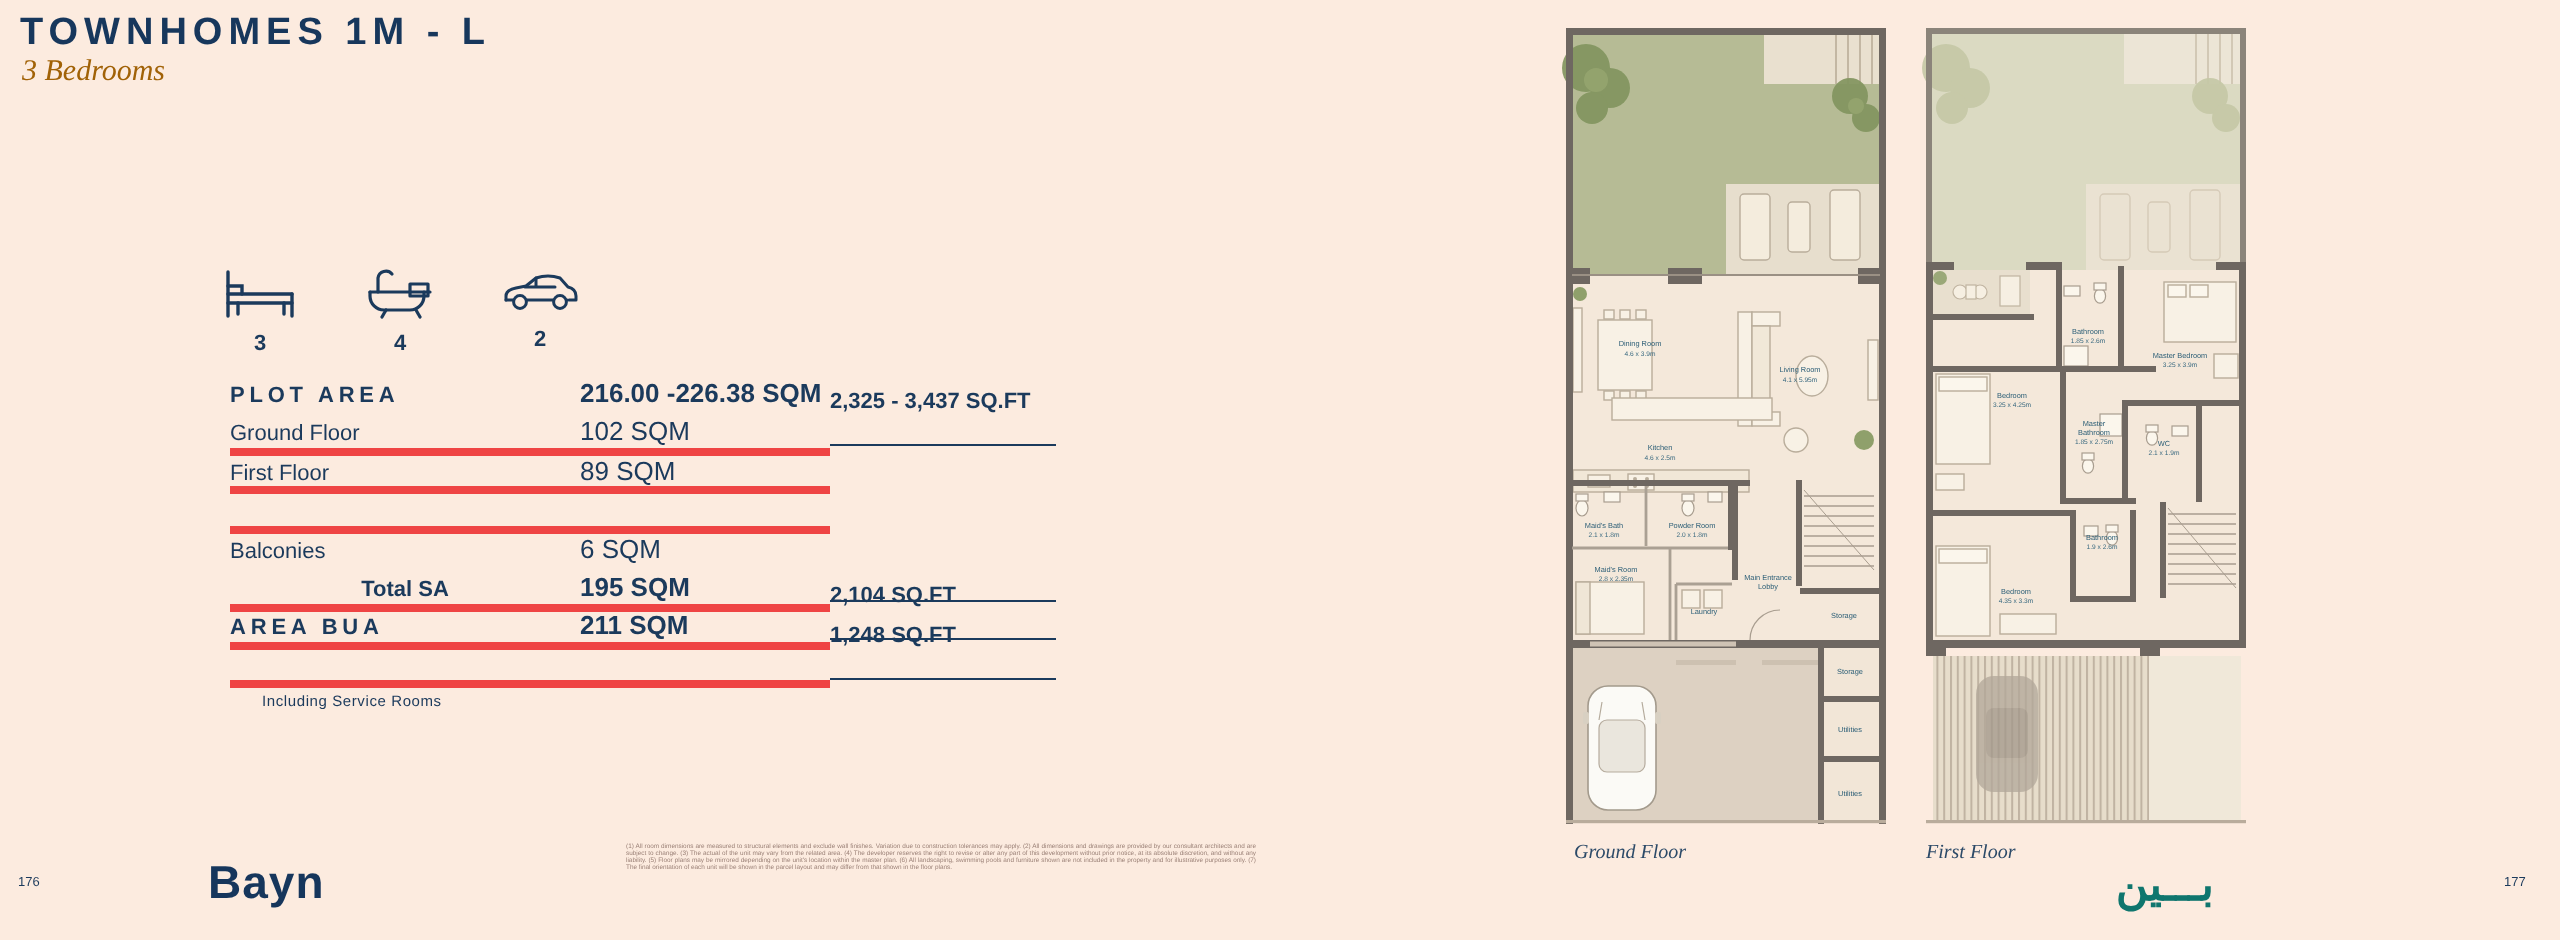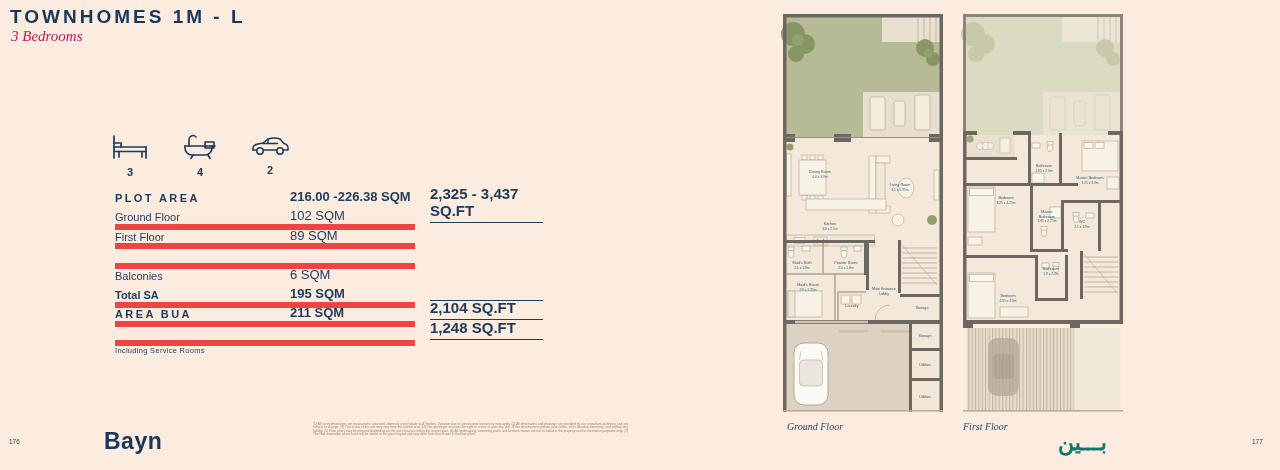--- a/index.html
+++ b/index.html
@@ -1,38 +1,38 @@
 <!DOCTYPE html>
 <html><head>
 <meta charset="utf-8">
 <style>
   html,body{margin:0;padding:0;}
   .page{position:relative;width:1280px;height:470px;background:#fcebdf;overflow:hidden;
         font-family:"Liberation Sans",sans-serif;color:#1b3a5c;text-decoration:underline;}
   .title{position:absolute;left:10px;top:6px;font-size:19px;font-weight:bold;
          letter-spacing:3px;color:#17375c;margin:0;}
   .subtitle{position:absolute;left:11px;top:28px;font-family:"Liberation Serif",serif;
-            font-style:italic;font-size:15px;color:#be185d;}
+            font-style:italic;font-size:15px;color:#a16207;}
   .features{position:absolute;left:108px;top:134px;display:flex;gap:26px;}
   .feature{width:44px;text-align:center;}
   .feature svg{display:block;margin:0 auto;}
   .fcount{margin-top:6px;font-size:11px;font-weight:bold;color:#1b3a5c;}
   .table{position:absolute;left:115px;top:204px;width:430px;}
   .trow{display:flex;height:19.4px;}
-  .tmain{width:300px;border-bottom:6px solid #ef4444;display:flex;align-items:flex-end;
+  .tmain{width:300px;border-bottom:4px solid #ef4444;display:flex;align-items:flex-end;
          padding-bottom:20px;box-sizing:border-box;}
   .tlabel{width:175px;font-size:11px;}
   .tsqm{font-size:13px;}
-  .tsqft{width:113px;margin-left:15px;display:flex;align-items:flex-end;padding-bottom:3px;
-         box-sizing:border-box;font-size:15px;font-weight:bold;}
+  .tsqft{width:113px;display:flex;align-items:flex-end;padding-bottom:15px;
+         box-sizing:border-box;font-size:11px;font-weight:bold;}
   .tsqft.line{border-bottom:1px solid #1b3a5c;}
   .trow.hdr .tlabel{font-weight:bold;letter-spacing:2.4px;}
   .trow.hdr .tsqm{font-weight:bold;}
-  .trow.bold .tlabel,.trow.bold .tsqm{font-weight:bold;}
-  .footnote{margin-top:6px;font-size:7.5px;letter-spacing:.3px;color:#1b3a5c;}
+  .trow.bold .tlabel,.trow.bold .tsqm{font-weight:bold;text-align:center;}
+  .footnote{margin-top:6px;font-size:7.5px;letter-spacing:.3px;color:#1b3a5c;margin-left:16px;}
   .plan{position:absolute;top:7px;width:170px;height:412px;}
   .plan.ground{left:778px;}
   .plan.first{left:958px;}
   .caption{position:absolute;top:421px;font-family:"Liberation Serif",serif;font-style:italic;
            font-size:10px;color:#2c4a68;}
   .cap-g{left:787px;}
   .cap-f{left:963px;}
   .pageno{position:absolute;font-size:6.5px;color:#1b3a5c;}
   .pageno.l{left:9px;top:438px;}
   .pageno.r{left:1252px;top:438px;}

